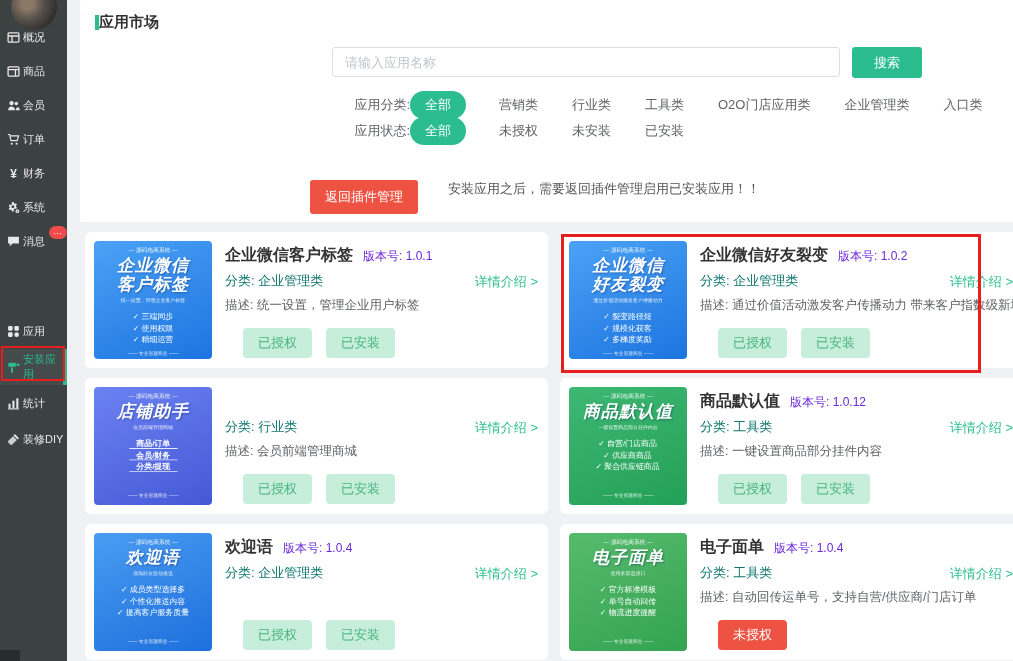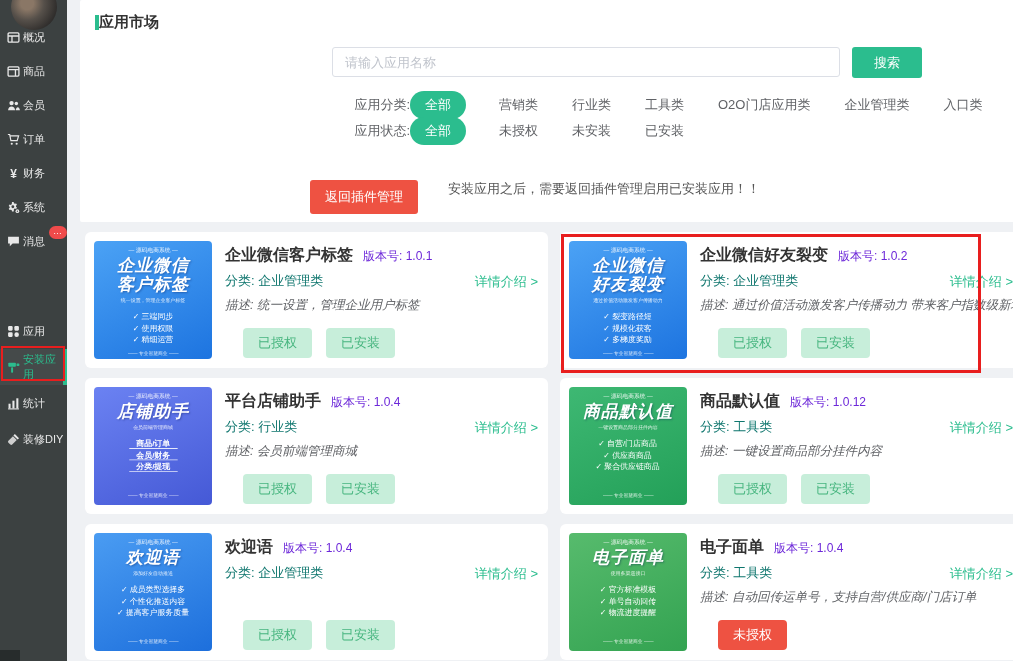--- a/index.html
+++ b/index.html
@@ -61,21 +61,21 @@
   .thumb-title { font-size:17px; line-height:19px; font-weight:bold; font-style:italic;
                  letter-spacing:1px; text-shadow:1px 1px 2px rgba(0,20,80,.35); white-space:nowrap; }
   .thumb-sub { font-size:8px; transform:scale(.62); white-space:nowrap; opacity:.85; margin-top:1px; }
   .thumb-feats { margin-top:3px; font-size:9px; line-height:13px; transform:scale(.88); }
   .thumb-feats .u { border-bottom:1px solid rgba(255,255,255,.85); padding:0 8px; font-weight:bold; }
   .thumb-footer { margin-top:auto; margin-bottom:4px; font-size:8px; transform:scale(.6); white-space:nowrap; opacity:.8; }
   .name-row { position:absolute; left:140px; top:13px; white-space:nowrap; }
   .app-name { font-size:16px; font-weight:bold; color:#333; }
   .app-version { font-size:12px; color:#6d28d9; margin-left:10px; }
   .card-cat { position:absolute; left:140px; top:40px; font-size:13px; color:#0f766e; }
-  .card-desc { position:absolute; left:140px; top:65px; font-size:12.5px; color:#606266; white-space:nowrap;font-style:italic; }
+  .card-desc { position:absolute; left:140px; top:65px; font-size:12.5px; color:#606266; white-space:nowrap; }
   .detail-link { position:absolute; right:10px; top:41px; font-size:13px; color:var(--accent,#2bbd8e);
                  cursor:pointer; white-space:nowrap; }
   .badges { position:absolute; left:126px; bottom:10px; display:flex; gap:14px;margin-left:32px; }
   .badge { font-size:13px; border-radius:4px; padding:6px 15px; cursor:pointer; }
   .badge.light { background:var(--badge-bg,#c7eeda); color:var(--badge-text,#47b57f); }
   .badge.solid-red { background:var(--red,#ee5242); color:#fff; }
   
   .annotation { position:absolute; border:2px solid var(--anno,#e81e1e); z-index:10; pointer-events:none; }
   .anno-sidebar { left:1px; top:346px; width:64px; height:35px; }
   .anno-card { left:561px; top:234px; width:420px; height:139px; border-width:3px; }
@@ -301,23 +301,20 @@
             <div class="thumb-title">店铺助手</div>
           </div>
       <div class="thumb-sub">会员前端管理商城</div>
       <div class="thumb-feats">
             <div><span class="u">商品/订单</span></div>
             <div><span class="u">会员/财务</span></div>
             <div><span class="u">分类/提现</span></div>
           </div>
       <div class="thumb-footer">—— 专业智慧商业 ——</div>
     </div>
-    <div class="name-row">
-      <span class="app-name">平台店铺助手</span><span class="app-version">版本号: 1.0.4</span>
-    </div>
     <div class="card-cat">分类: 行业类</div>
     <div class="card-desc">描述: 会员前端管理商城</div>
     <a class="detail-link">详情介绍 &gt;</a>
     <div class="badges">
           <span class="badge light">已授权</span>
           <span class="badge light">已安装</span>
         </div>
   </div>
       <div class="card">
     <div class="thumb" style="background: linear-gradient(155deg, rgb(62, 184, 115), rgb(35, 160, 88));">

